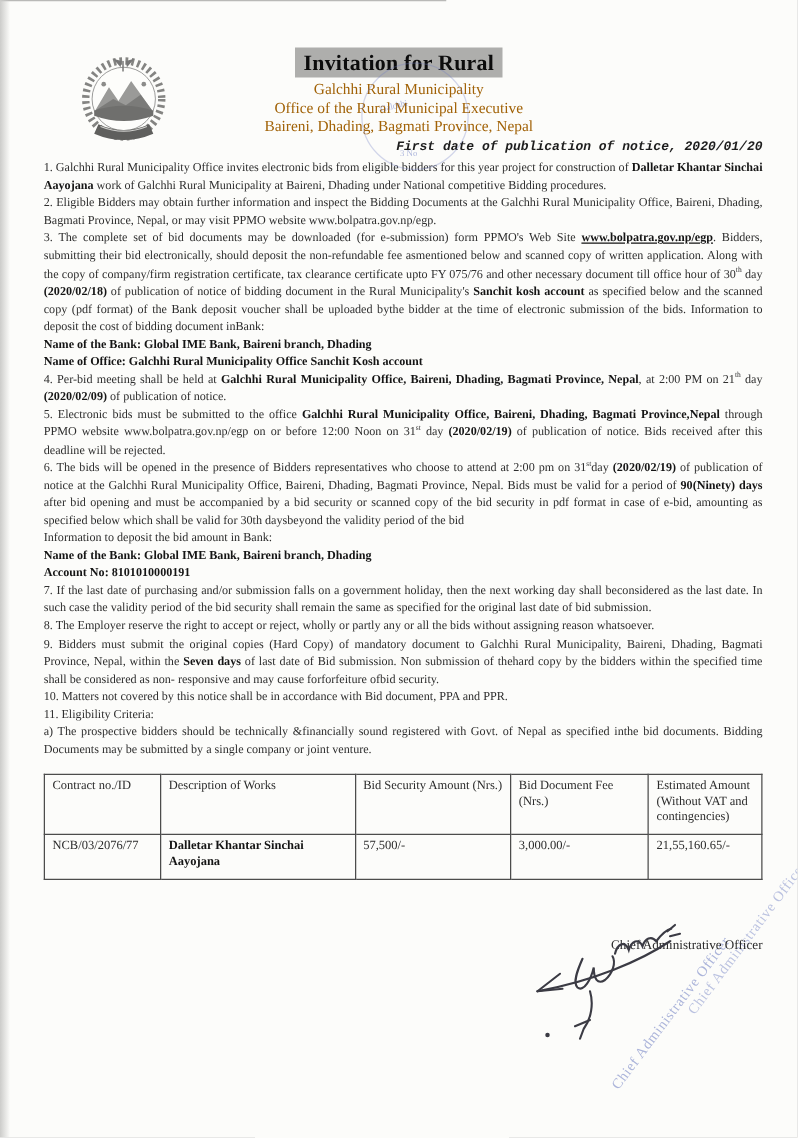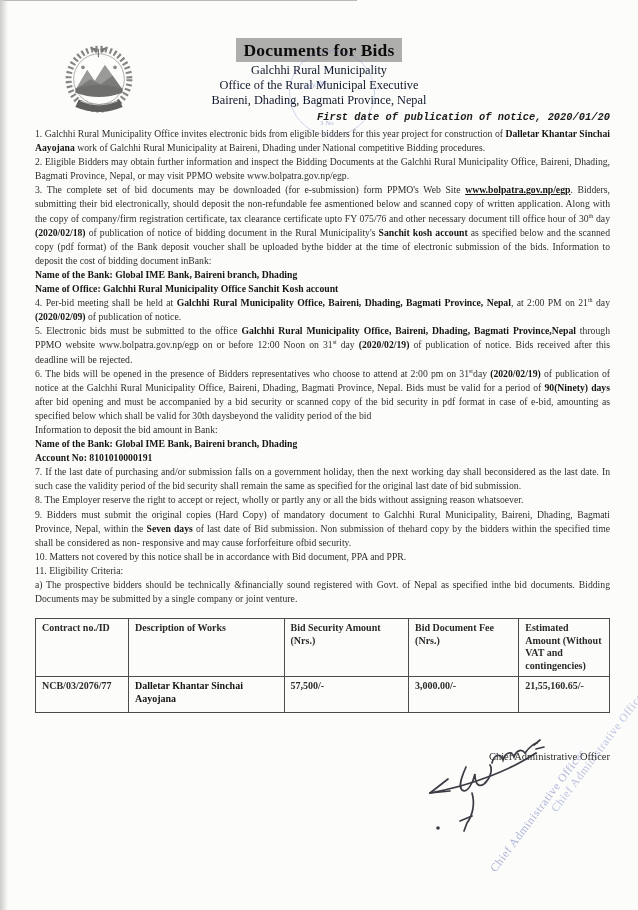--- a/index.html
+++ b/index.html
@@ -21,21 +21,21 @@
     border:1.5px solid rgba(108,124,196,0.30);pointer-events:none;
   }
   .round-stamp .frag{position:absolute;color:rgba(108,124,196,0.55);font-size:7px;white-space:nowrap;}
   .round-stamp .frag1{left:14px;top:30px;transform:rotate(-14deg);}
   .round-stamp .frag2{left:30px;bottom:8px;}
   .title-line{line-height:24px;}
   .title-hl{
     display:inline-block;background:#aeaeac;color:#0c0c0c;
     font-weight:bold;font-size:17.5px;padding:0 7px;letter-spacing:0.2px;
   }
-  .org{font-size:12.3px;line-height:15px;color:#0f172a;}
+  .org{font-size:12.3px;line-height:15px;color:#a16207;}
   .pubdate{
     text-align:right;margin:3px 28px 0 0;font-size:10.4px;
     font-weight:bold;font-style:italic;color:#1d1d1d;font-family:Liberation Mono, monospace;
   }
 
   
   .body-text{
     margin:4px 28px 0 35px;text-align:justify;
     font-size:9.7px;line-height:14.1px;color:#2e2e2e;
   }
@@ -44,21 +44,21 @@
   .para .u{text-decoration:underline;}
   .para sup{font-size:0.62em;line-height:0;vertical-align:super;}
 
   
   table.bid{
     border-collapse:collapse;margin:12px 28px 0 35px;width:575px;
     font-size:10px;color:#2b2b2b;table-layout:fixed;
   }
   table.bid th,table.bid td{
     border:1px solid #4c4c4c;padding:3px 6px 4px 6px;vertical-align:top;
-    text-align:left;font-weight:bold;line-height:12.5px;word-wrap:break-word;
+    text-align:left;font-weight:normal;line-height:12.5px;word-wrap:break-word;
   }
   table.bid th{height:40px;}
   table.bid td{height:28px;}
   table.bid .b{font-weight:bold;color:#151515;}
 
   
   .signature{position:absolute;left:408px;top:733px;width:160px;height:115px;z-index:3;}
   .designation{
     position:absolute;right:28px;top:751px;font-size:10.5px;color:#2b2b2b;z-index:2;
   }
@@ -92,21 +92,21 @@
       <path d="M26,68 q24,11 48,0 l4,9 q-28,12 -56,0 Z" fill="#5f5f5d"></path>
       <path d="M28,70 q22,9 44,0" stroke="#fdfdfb" stroke-width="1" fill="none" opacity="0.7"></path>
     </svg>
 
     <div class="round-stamp">
       <span class="frag frag1">Galchhi</span>
       <span class="frag frag2">3 No</span>
     </div>
 
     <div class="title-line">
-      <span class="title-hl">Documents for Bids</span>
+      <span class="title-hl">Invitation for Rural</span>
     </div>
     <div class="org">Galchhi Rural Municipality</div>
     <div class="org">Office of the Rural Municipal Executive</div>
     <div class="org">Baireni, Dhading, Bagmati Province, Nepal</div>
     <div class="pubdate">First date of publication of notice, 2020/01/20</div>
   </div>
 
   <div class="body-text" id="notice-body">
       <div class="para"><span>1. Galchhi Rural Municipality Office invites electronic bids from eligible bidders for this year project for construction of </span><span class="b">Dalletar Khantar Sinchai Aayojana</span><span> work of Galchhi Rural Municipality at Baireni, Dhading under National competitive Bidding procedures.</span></div>
       <div class="para"><span>2. Eligible Bidders may obtain further information and inspect the Bidding Documents at the Galchhi Rural Municipality Office, Baireni, Dhading, Bagmati  Province, Nepal, or may visit PPMO website www.bolpatra.gov.np/egp.</span></div>

